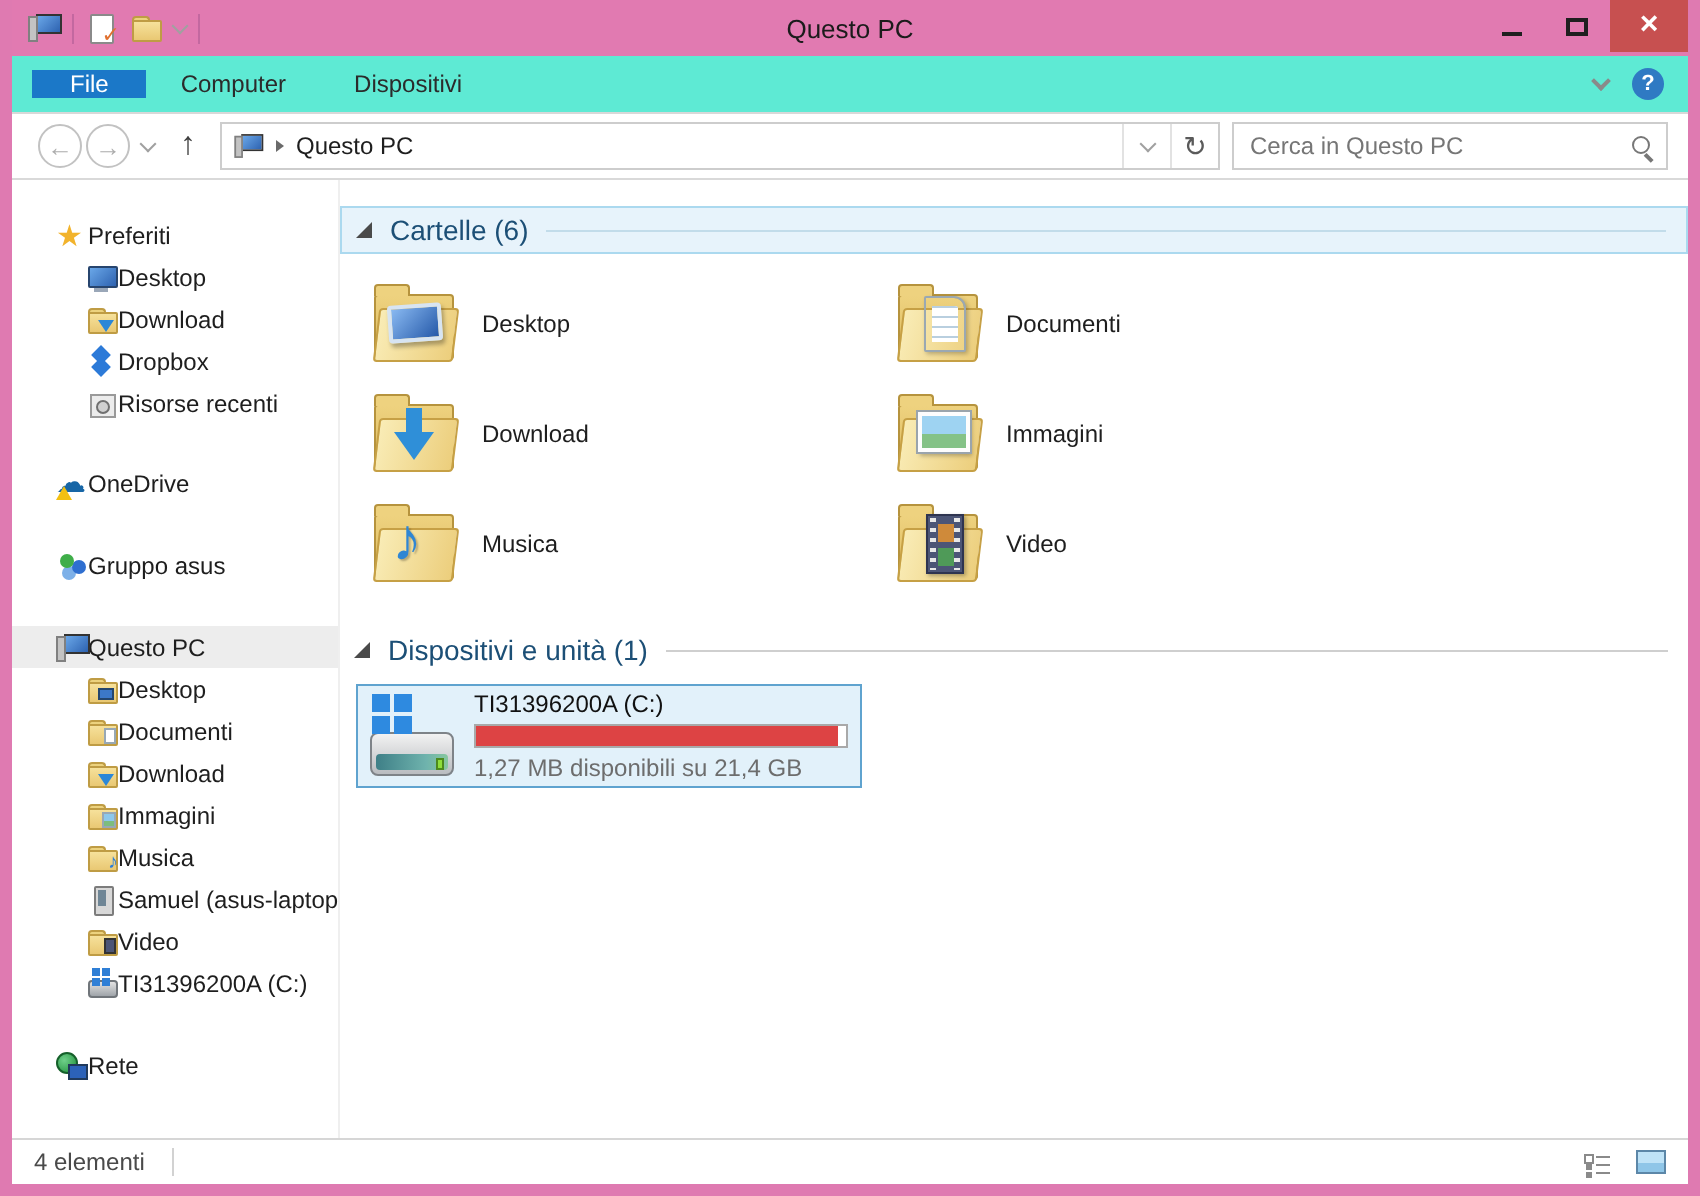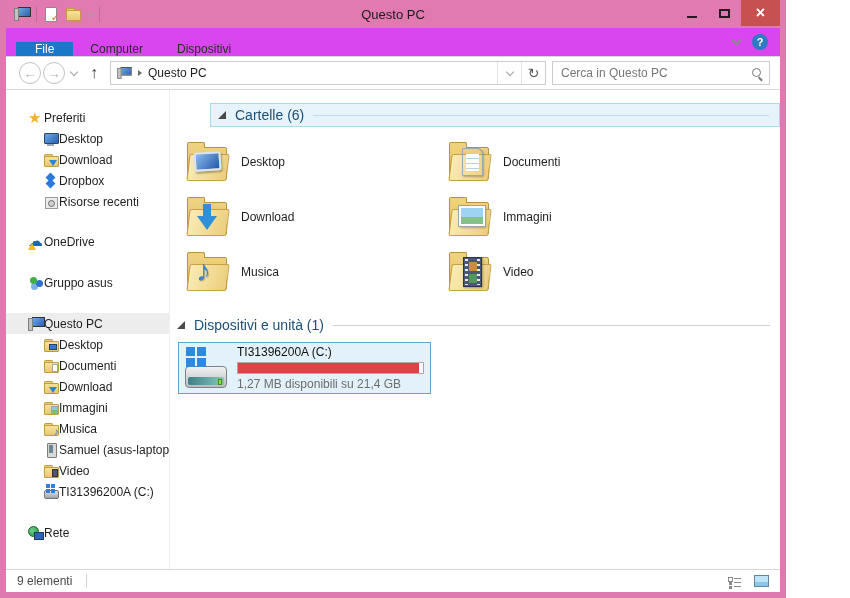--- a/index.html
+++ b/index.html
@@ -1,21 +1,21 @@
 <!DOCTYPE html>
 <html><head>
 <meta charset="utf-8">
 <style>
   * { box-sizing: border-box; margin: 0; padding: 0; }
   html,body { width:850px; height:598px; }
   body {
     font-family:"Liberation Sans","DejaVu Sans",sans-serif;
     font-size:12px; color:#1e1e1e; background:#fff; overflow:hidden;
   }
-  #window { width:786px; height:598px; display:flex; flex-direction:column;
+  #window { width:850px; height:598px; display:flex; flex-direction:column;
     border-left:6px solid #df7ab1; border-right:6px solid #df7ab1; border-bottom:6px solid #df7ab1; }
 
   
   .titlebar { height:28px; background:#e17ab1; position:relative; display:flex; align-items:center;
     padding-left:8px; flex:none; }
   .qat { display:flex; align-items:center; gap:6px; }
   .qat-sep { width:1px; height:15px; background:#c368a0; }
   .title { position:absolute; left:0; right:0; text-align:center; font-size:13px; color:#1b1b1b; pointer-events:none; }
   .ctrls { position:absolute; right:0; top:0; height:26px; display:flex; }
   .cbtn { width:33px; height:26px; display:flex; align-items:center; justify-content:center; }
@@ -70,21 +70,21 @@
   .ic-network::before { content:""; position:absolute; left:0; top:1px; width:9px; height:9px; border-radius:50%;
     background:radial-gradient(circle at 35% 35%,#6fd08a,#1f8f3a); border:1px solid #15602a; }
   .ic-network::after { content:""; position:absolute; right:0; bottom:1px; width:8px; height:6px;
     background:#2c62b8; border:1px solid #203a5c; }
   .ic-props::before { content:""; position:absolute; left:2px; top:1px; width:10px; height:13px;
     background:#fff; border:1px solid #8a8a8a; border-radius:1px; }
   .ic-props::after { content:"✓"; position:absolute; right:-1px; bottom:-2px; color:#e0702e;
     font-size:11px; font-weight:bold; }
 
   
-  .tabsrow { height:29px; background:#d946ef; border-bottom:1px solid #d8d8d8; display:flex; align-items:flex-end;
+  .tabsrow { height:29px; background:#5eead4; border-bottom:1px solid #d8d8d8; display:flex; align-items:center;
     padding-left:10px; flex:none; position:relative; }
   .tab { display:flex; align-items:center; padding:0 17px; font-size:12px; color:#2b2b2b; }
   .tab.active { background:#1b78c8; color:#fff; padding:0 19px; }
   .ribbon-right { position:absolute; right:12px; top:0; height:100%; display:flex; align-items:center; gap:12px; }
   .chev-down { width:7px; height:7px; border-right:2px solid #8a8a8a; border-bottom:2px solid #8a8a8a;
     transform:rotate(45deg); margin-top:-3px; }
   .help-circle { width:16px; height:16px; border-radius:50%; background:#2f7ac3; color:#fff;
     font-size:11px; font-weight:bold; display:flex; align-items:center; justify-content:center; }
 
   
@@ -122,21 +122,21 @@
   .srow.l1 { padding-left:37px; }
   .srow.sel { background:#ededed; }
   .sgap { height:19px; }
   .sgap2 { height:20px; }
 
   .content { flex:1; padding-top:13px; overflow:hidden; position:relative; }
   .ghead { display:flex; align-items:center; height:24px; padding:0 10px 0 7px; gap:9px;
     color:#1c4f76; font-size:14px; }
   .ghead .tri { width:0; height:0; border-left:8px solid transparent; border-bottom:8px solid #4a4a4a; flex:none; }
   .ghead .rule { flex:1; height:1px; background:#cfcfcf; }
-  .ghead.hl { background:#e7f3fb; border:1px solid #abd9ef;margin-left:40px; }
+  .ghead.hl { background:#e7f3fb; border:1px solid #abd9ef; }
   .ghead.hl .rule { background:#c2dcea; }
 
   .tiles { display:grid; grid-template-columns:262px 262px; margin:7px 0 0 8px; }
   .tile { display:flex; align-items:center; gap:11px; height:55px; padding:0 6px; }
 
   
   .bfold { width:46px; height:46px; position:relative; flex:none; }
   .bfold .back { position:absolute; left:3px; top:8px; width:40px; height:33px;
     background:linear-gradient(#eed27f,#dcba5d); border:1px solid #b6933d; border-radius:2px; }
   .bfold .back::before { content:""; position:absolute; left:-1px; top:-6px; width:16px; height:5px;
@@ -441,21 +441,21 @@
             <span class="dfill" style="width: 98%;"></span>
           </div>
           <span class="dfree">1,27 MB disponibili su 21,4 GB</span>
         </div>
       </div>
 
     </div>
   </div>
 
   <div class="status">
-    <span>9 elementi</span>
+    <span>4 elementi</span>
     <span class="status-sep"></span>
     <div class="view-btns">
       <div class="vbtn">
           <span class="icon-details"></span>
         </div>
       <div class="vbtn">
           <span class="icon-thumb"></span>
         </div>
     </div>
   </div>

